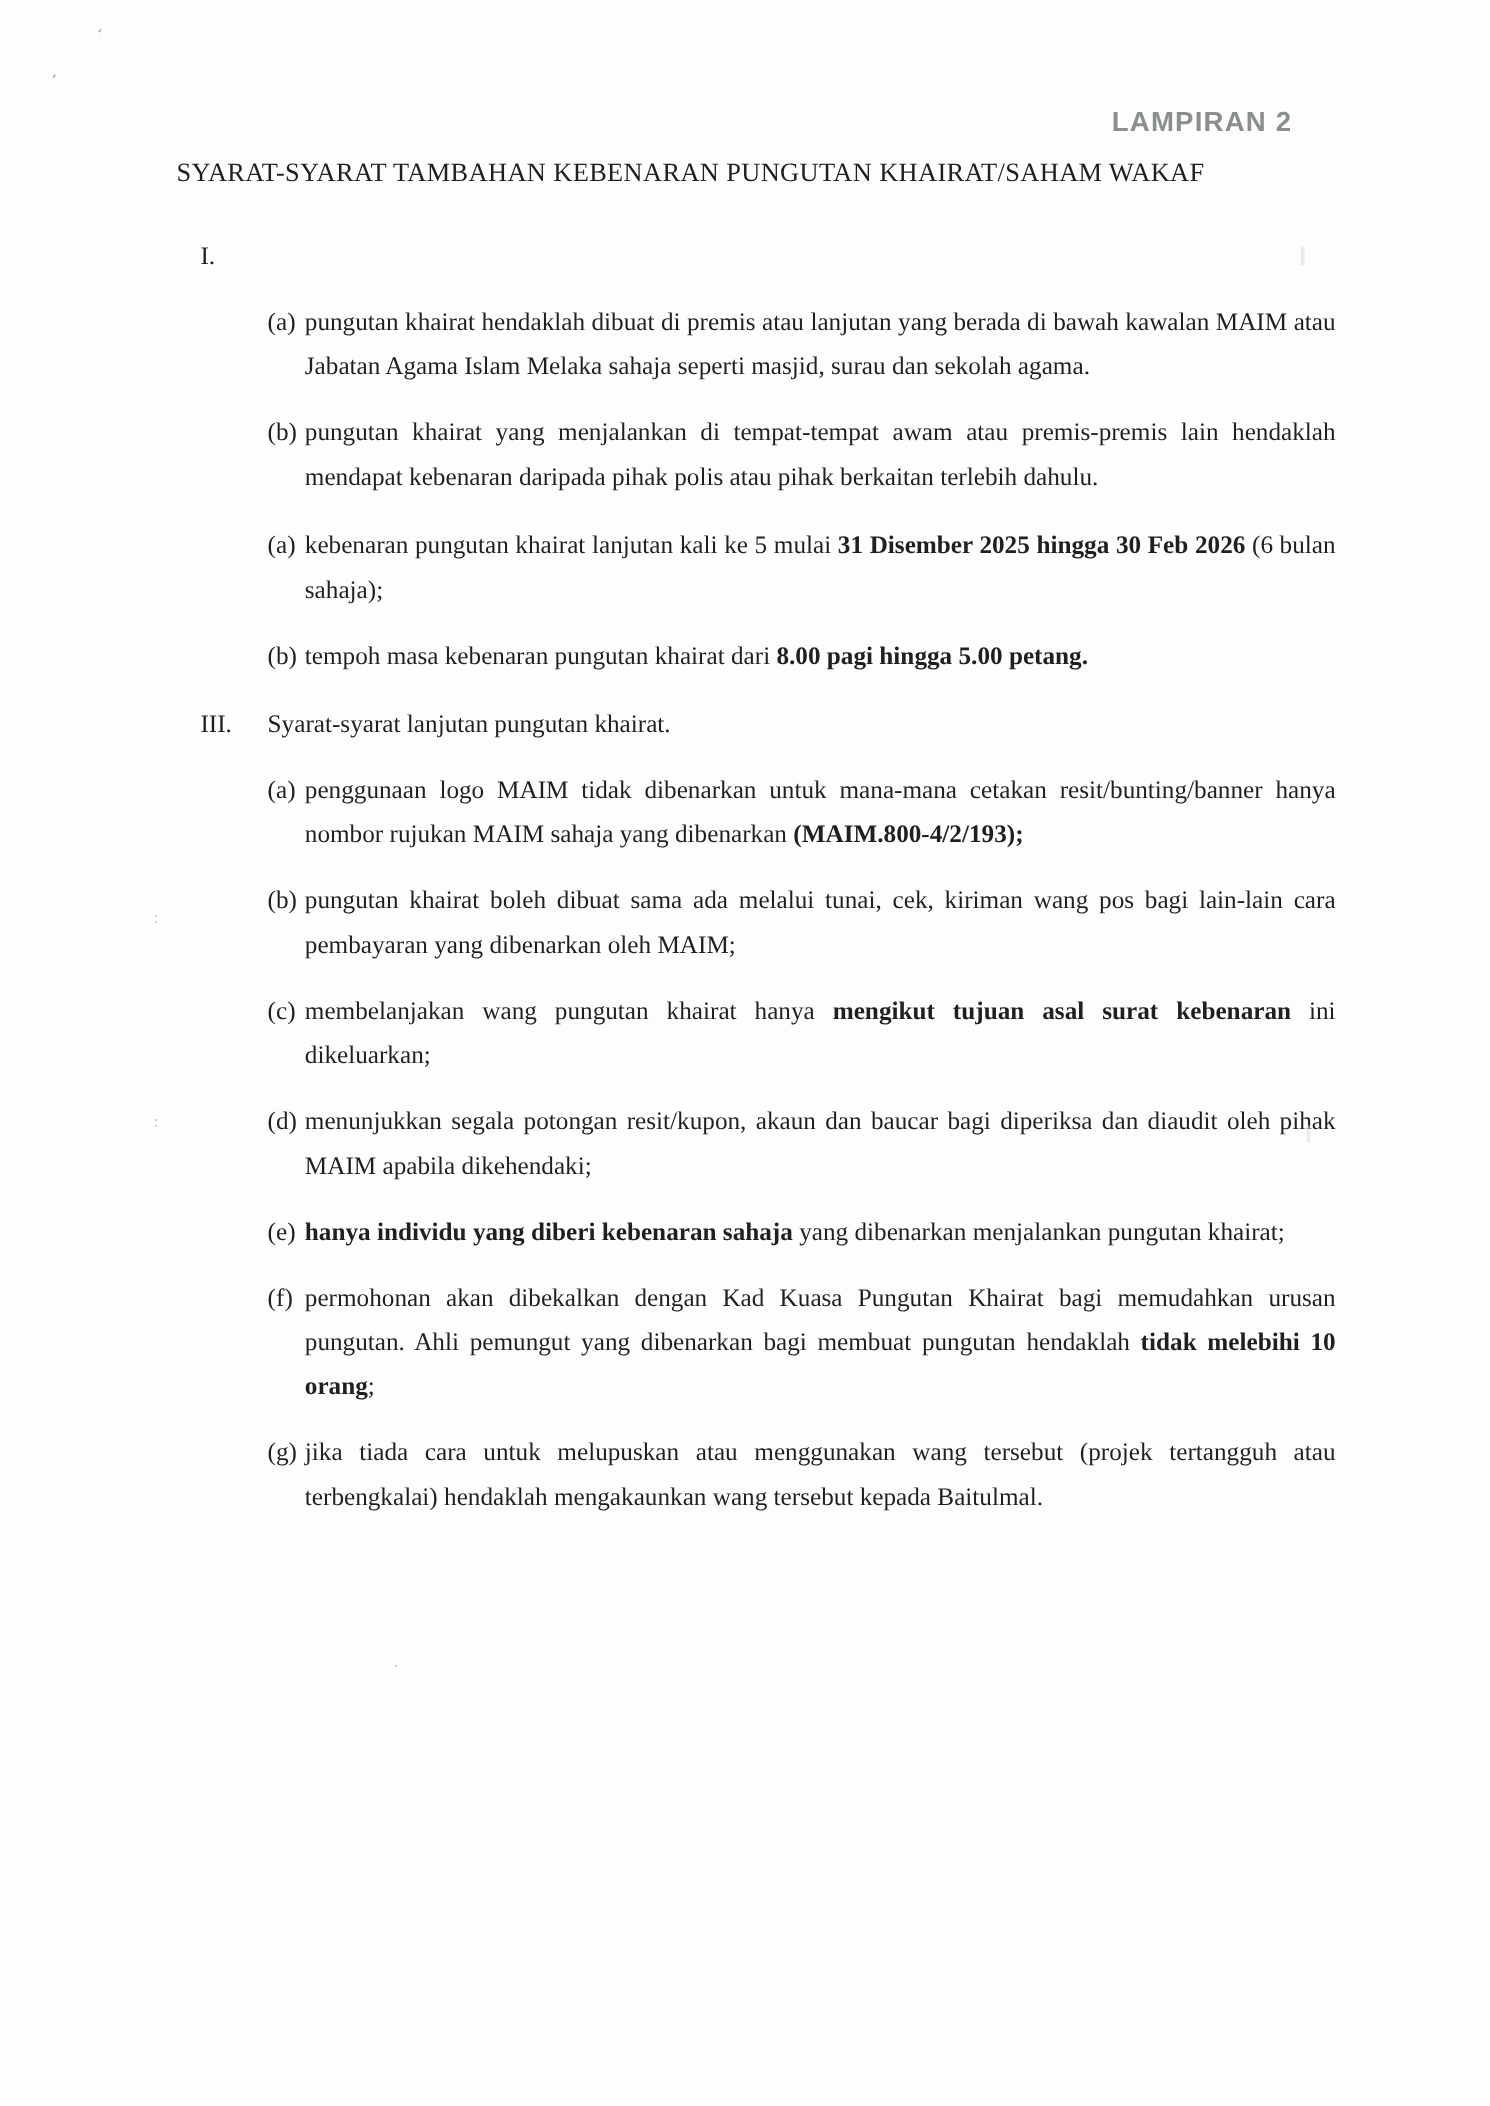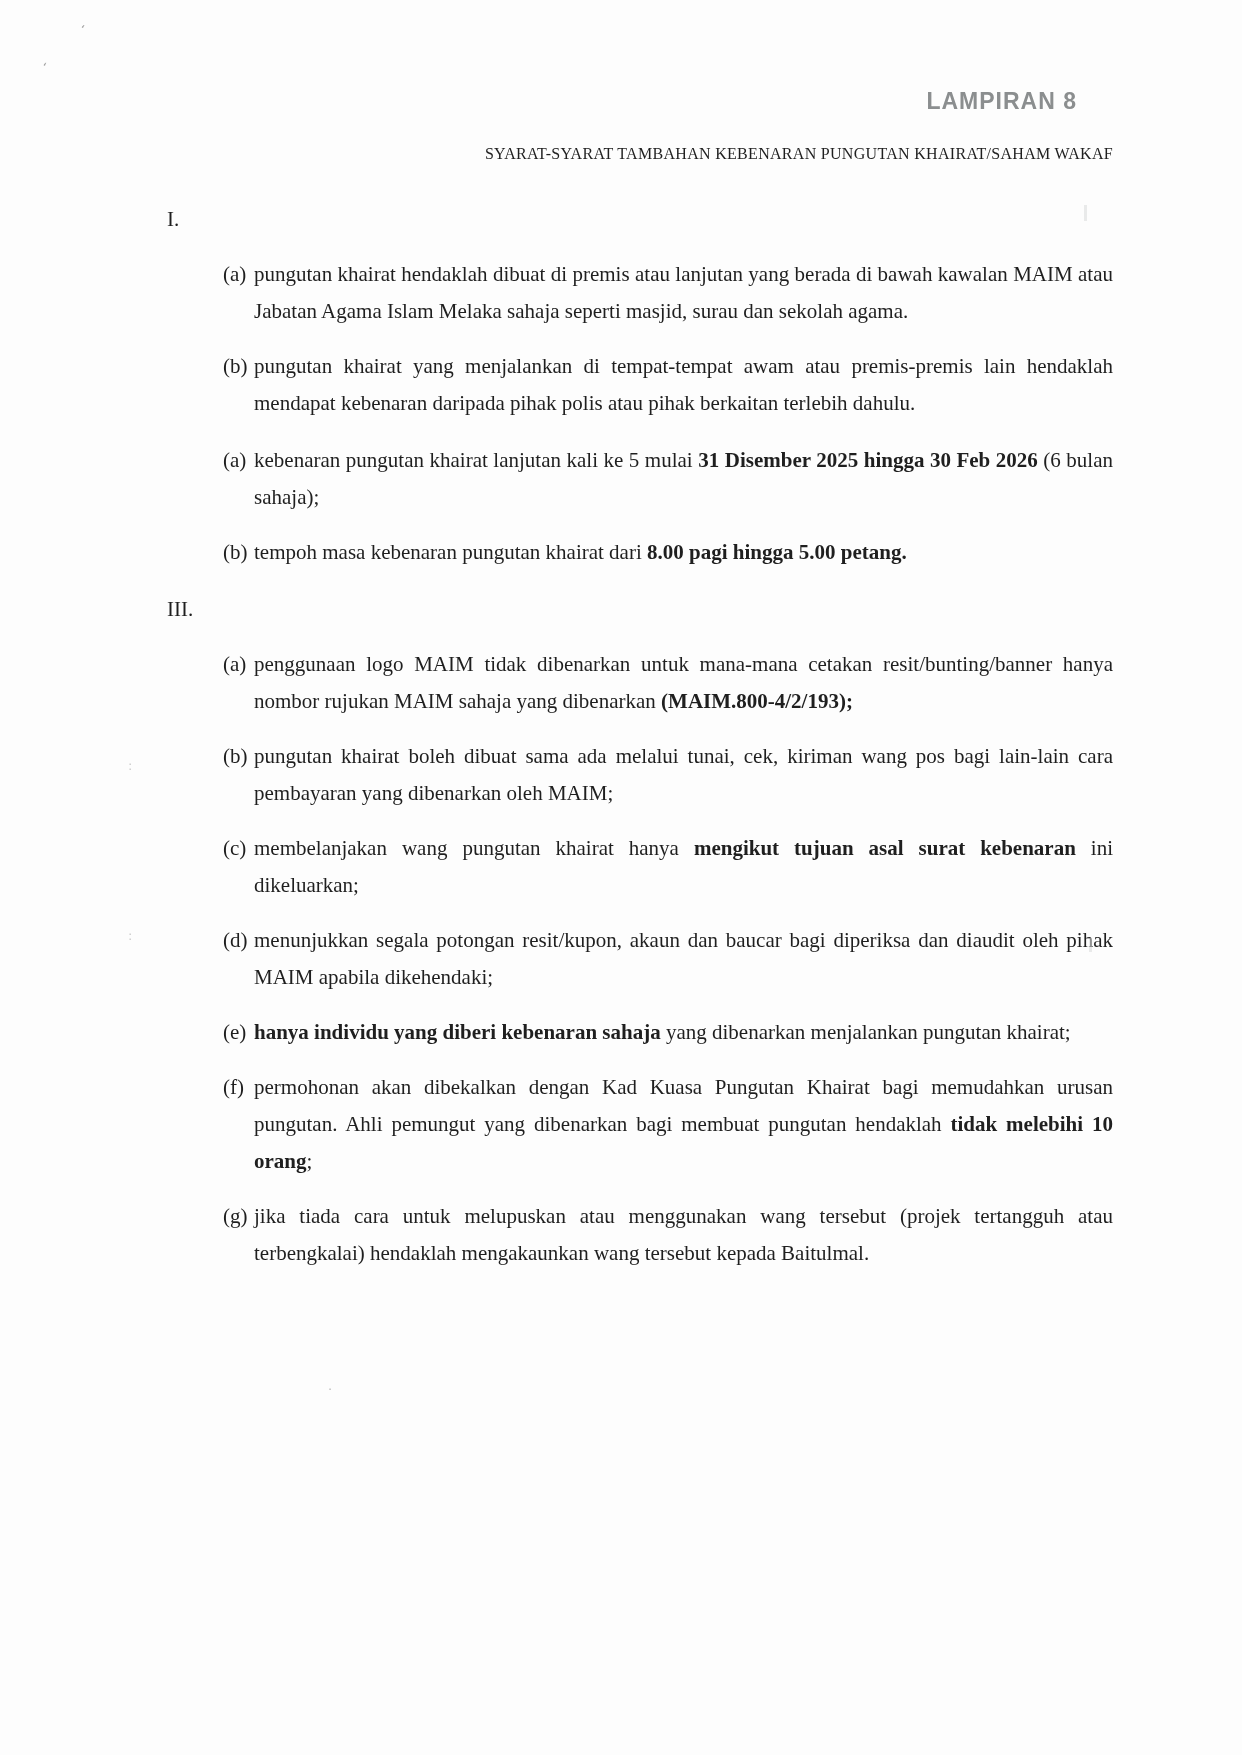--- a/index.html
+++ b/index.html
@@ -21,24 +21,24 @@
     margin-bottom: 0;
   }
   .lampiran-tag {
     font-family: "Liberation Sans", sans-serif;
     font-weight: bold;
     font-size: 23px;
     letter-spacing: 1px;
     color: #8b8e8f;
   }
   .doc-title {
-    text-align: right;
-    font-size: 16px;
+    text-align: left;
+    font-size: 22px;
     letter-spacing: 0.3px;
-    margin-top: 30px;
+    margin-top: 16px;
     margin-bottom: 0;
     font-weight: normal;
     white-space: nowrap;
     margin-left: -20px;
   }
   .sections { margin-top: 38px; font-size: 21px; }
   .section { margin-top: 20px; }
   .section-header {
     display: flex;
     line-height: 37px;
@@ -81,21 +81,21 @@
   }
   .streak.r1 { left: 1084px; top: 205px; width: 3px; height: 16px; }
   .streak.r2 { left: 1089px; top: 938px; width: 3px; height: 14px; }
 </style>
 </head>
 <body>
 
 <div class="page">
 
   <div class="tag-row">
-    <span class="lampiran-tag">LAMPIRAN 8</span>
+    <span class="lampiran-tag">LAMPIRAN 2</span>
   </div>
 
   <h1 class="doc-title">SYARAT-SYARAT TAMBAHAN KEBENARAN PUNGUTAN KHAIRAT/SAHAM WAKAF</h1>
 
   <div class="sections">
       <section class="section">
         <div class="section-header">
           <span class="roman">I.</span>
         </div>
         <div class="item">
@@ -113,20 +113,21 @@
           <p class="item-text"><span class="seg">kebenaran pungutan khairat lanjutan kali ke 5 mulai </span><span class="seg-bold">31 Disember 2025 hingga 30 Feb 2026</span><span class="seg"> (6 bulan sahaja);</span></p>
         </div>
         <div class="item">
           <span class="item-label">(b)</span>
           <p class="item-text"><span class="seg">tempoh masa kebenaran pungutan khairat dari </span><span class="seg-bold">8.00 pagi hingga 5.00 petang.</span></p>
         </div>
       </section>
       <section class="section">
         <div class="section-header">
           <span class="roman">III.</span>
+          <span class="heading">Syarat-syarat lanjutan pungutan khairat.</span>
         </div>
         <div class="item">
           <span class="item-label">(a)</span>
           <p class="item-text"><span class="seg">penggunaan logo MAIM tidak dibenarkan untuk mana-mana cetakan resit/bunting/banner hanya nombor rujukan MAIM sahaja yang dibenarkan </span><span class="seg-bold">(MAIM.800-4/2/193);</span></p>
         </div>
         <div class="item">
           <span class="item-label">(b)</span>
           <p class="item-text"><span class="seg">pungutan khairat boleh dibuat sama ada melalui tunai, cek, kiriman wang pos bagi lain-lain cara pembayaran yang dibenarkan oleh MAIM;</span></p>
         </div>
         <div class="item">

